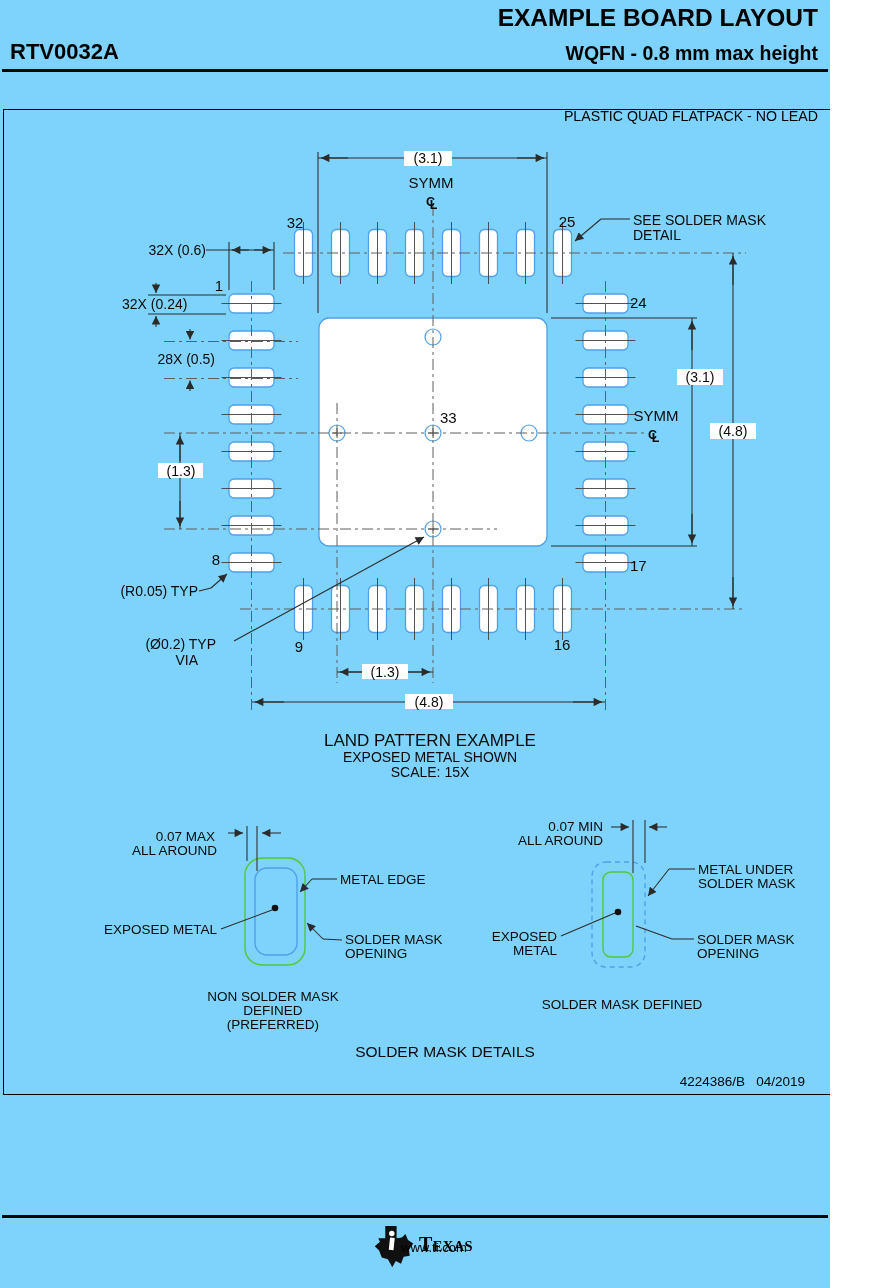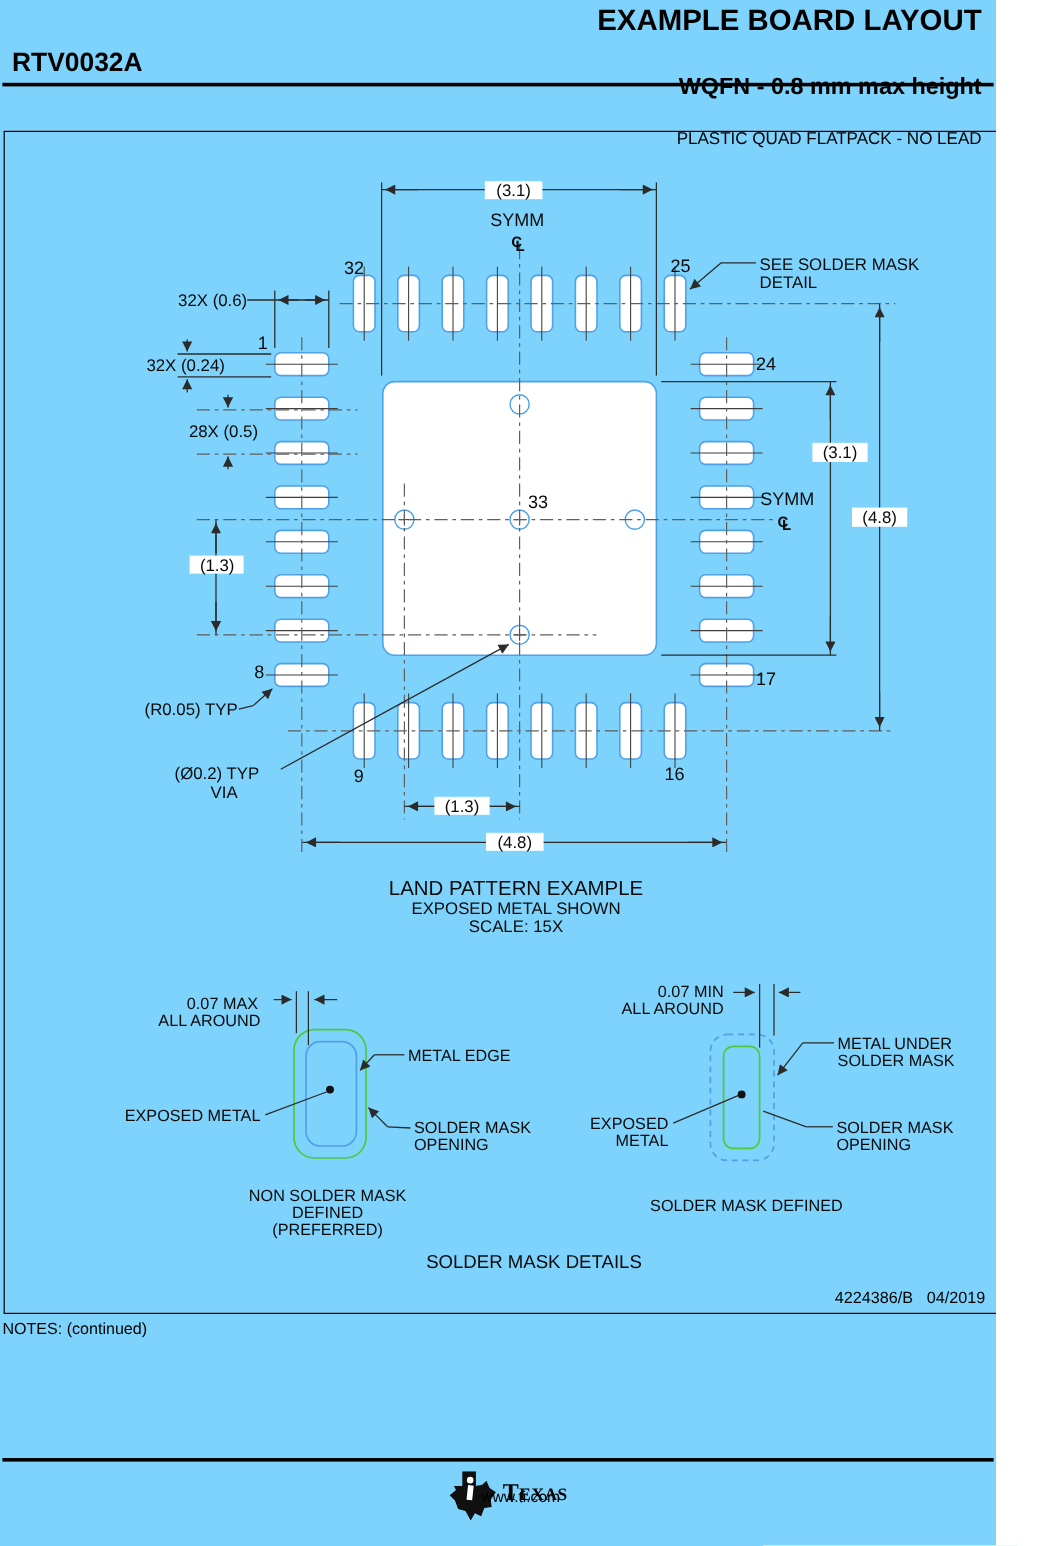--- a/index.html
+++ b/index.html
@@ -1,26 +1,26 @@
 <!DOCTYPE html>
 <html><head>
 <meta charset="utf-8">
 <style>
   html,body{margin:0;padding:0;background:#fff;}
   .page{position:relative;width:830px;height:1288px;background:#7dd3fc;
         font-family:"Liberation Sans",sans-serif;color:#000;overflow:hidden;}
   .abs{position:absolute;}
   .doc-title{top:4px;right:12px;font-size:24.5px;font-weight:bold;}
   .part-number{top:39px;left:10px;font-size:22px;font-weight:bold;}
-  .pkg-title{top:42px;right:12px;font-size:19.5px;font-weight:bold;margin-top:19px;}
+  .pkg-title{top:42px;right:12px;font-size:19.5px;font-weight:bold;}
   .rule{left:2px;right:2px;top:69px;height:3px;background:#000;}
   .pkg-subtitle{top:80px;right:12px;font-size:14.2px;margin-top:28px;}
   .border-box{left:3px;top:109px;width:869px;height:984px;border:1.6px solid #000;}
   .drawing-svg{left:0;top:0;width:878px;height:1288px;}
-  .revision{top:1074px;right:9px;font-size:13.5px;white-space:pre;}
+  .revision{top:1074px;right:25px;font-size:13.5px;white-space:pre;}
   .notes{left:2px;top:1100px;width:806px;font-size:13.4px;line-height:15.3px;}
   .notes-heading{margin:0 0 15px 0;}
   .note-item{padding-left:16px;text-indent:-16px;margin-bottom:2px;}
   .footer-rule{left:2px;right:2px;top:1215px;height:2.6px;background:#000;}
   .ti-logo{left:374px;top:1226px;width:40px;height:42px;}
   .brand{font-family:"Liberation Serif",serif;font-weight:bold;letter-spacing:.4px;
          font-size:14.5px;}
   .brand::first-letter{font-size:20px;}
   .brand-1{left:419px;top:1233px;}
   .brand-2{left:419px;top:1315px;}
@@ -314,21 +314,20 @@
       <text class="td" x="697" y="958">OPENING</text>
       <text class="td mid" x="622" y="1009">SOLDER MASK DEFINED</text>
     </g>
 
     <text class="tt mid" x="445" y="1057">SOLDER MASK DETAILS</text>
   </svg>
 
   <div class="abs revision">4224386/B   04/2019</div>
 
   <div class="abs notes">
-    <p class="notes-heading">NOTES: (continued)</p>
   </div>
 
   <div class="abs footer-rule"></div>
 
   <svg class="abs ti-logo" viewBox="0 0 44 48">
     <path d="M12,0 H25 V14 L31,13 L35,9 L38,16 L44,20 L39,27 L40,34 L33,35 L30,43 L24,40 L20,47 L15,38 L8,36 L5,28 L0,23 L6,18 L4,14 L12,14 Z" fill="#101010"></path>
     <circle cx="19.5" cy="8.5" r="3.1" fill="#fff"></circle>
     <rect x="16.8" y="13.5" width="5.4" height="14" fill="#fff" transform="rotate(6 19.5 20)"></rect>
   </svg>
   <div class="abs brand brand-1">TEXAS</div>

